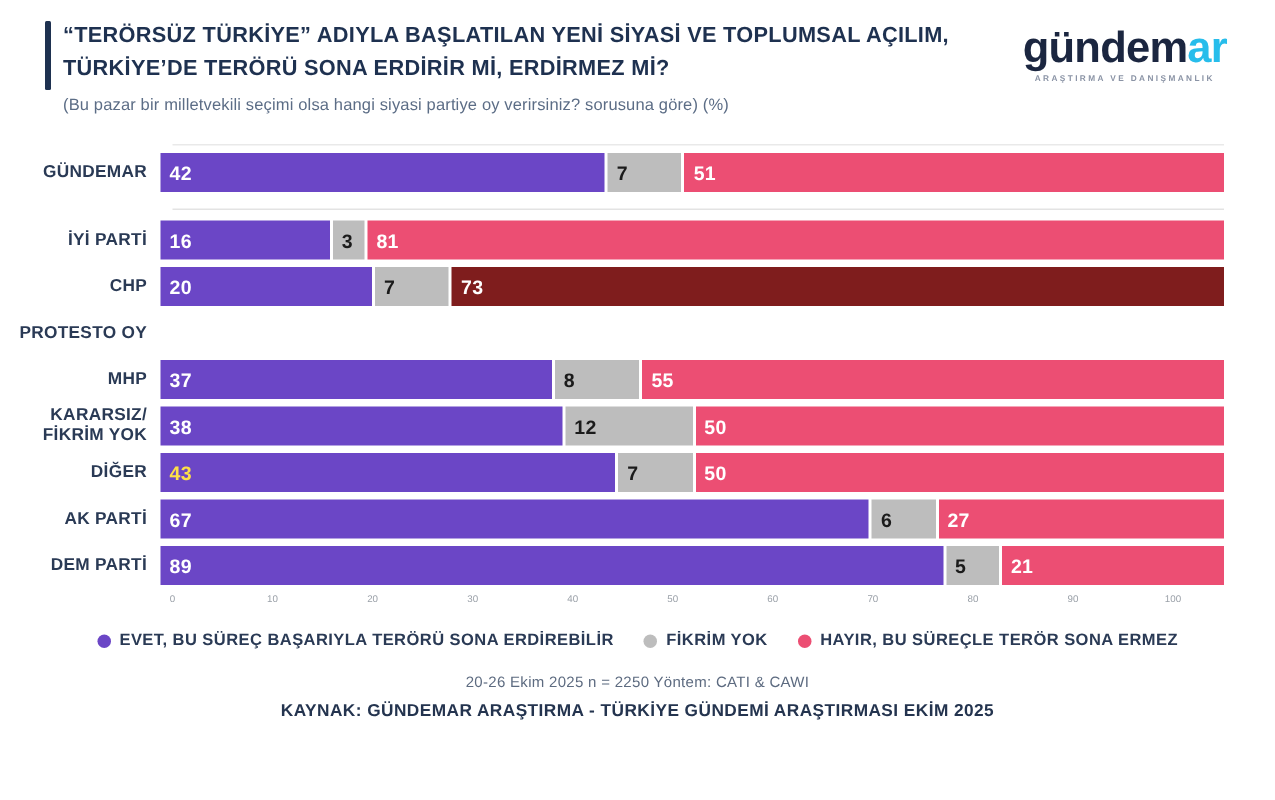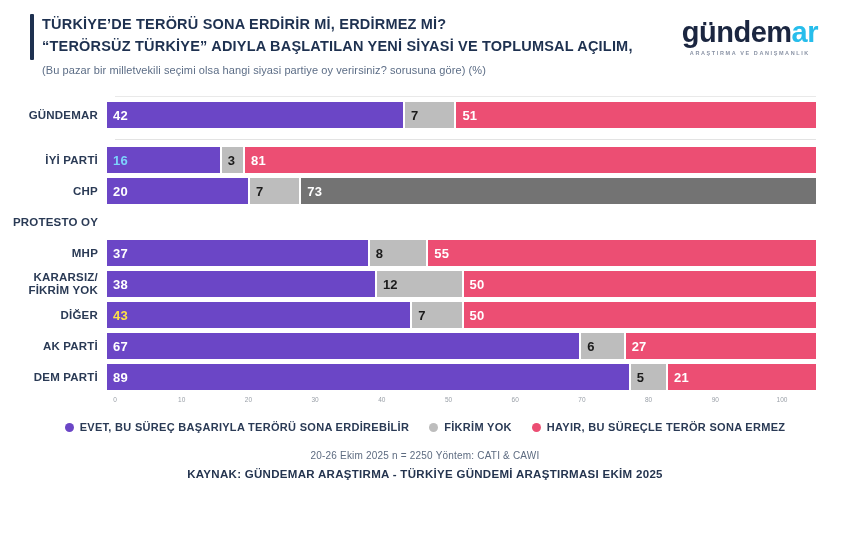--- a/index.html
+++ b/index.html
@@ -81,22 +81,22 @@
   }
 </style>
 </head>
 <body>
 
 <div id="stage">
 
   <div class="header">
     <div class="accent-bar"></div>
     <div class="title-block">
+      <div class="title-line">“TERÖRSÜZ TÜRKİYE” ADIYLA BAŞLATILAN YENİ SİYASİ VE TOPLUMSAL AÇILIM,</div>
       <div class="title-line">TÜRKİYE’DE TERÖRÜ SONA ERDİRİR Mİ, ERDİRMEZ Mİ?</div>
-      <div class="title-line">“TERÖRSÜZ TÜRKİYE” ADIYLA BAŞLATILAN YENİ SİYASİ VE TOPLUMSAL AÇILIM,</div>
     </div>
     <div class="subtitle">(Bu pazar bir milletvekili seçimi olsa hangi siyasi partiye oy verirsiniz? sorusuna göre) (%)</div>
     <div class="logo">
       <div class="logo-word"><span class="logo-primary">gündem</span><span class="logo-accent">ar</span></div>
       <div class="logo-tagline">ARAŞTIRMA VE DANIŞMANLIK</div>
     </div>
   </div>
 
   <div class="chart">
     <div class="chart-topline"></div>
@@ -113,40 +113,40 @@
             <div class="seg" style="background: rgb(236, 78, 115); flex-grow: 51; flex-basis: 0px;">
               <span class="seg-val" style="color: rgb(255, 255, 255);">51</span>
             </div>
           </div>
         </div>
         <div class="row-divider"></div>
         <div class="row">
           <div class="row-label">İYİ PARTİ</div>
           <div class="track">
             <div class="seg" style="background: rgb(107, 70, 198); flex-grow: 16; flex-basis: 0px;">
-              <span class="seg-val" style="color: #7dd3fc;">16</span>
+              <span class="seg-val" style="color: #ffffff;">16</span>
             </div>
             <div class="seg" style="background: rgb(189, 189, 189); flex-grow: 3; flex-basis: 0px;">
               <span class="seg-val" style="color: rgb(27, 27, 27);">3</span>
             </div>
             <div class="seg" style="background: rgb(236, 78, 115); flex-grow: 81; flex-basis: 0px;">
               <span class="seg-val" style="color: rgb(255, 255, 255);">81</span>
             </div>
           </div>
         </div>
         <div class="row">
           <div class="row-label">CHP</div>
           <div class="track">
             <div class="seg" style="background: rgb(107, 70, 198); flex-grow: 20; flex-basis: 0px;">
               <span class="seg-val" style="color: rgb(255, 255, 255);">20</span>
             </div>
             <div class="seg" style="background: rgb(189, 189, 189); flex-grow: 7; flex-basis: 0px;">
               <span class="seg-val" style="color: rgb(27, 27, 27);">7</span>
             </div>
-            <div class="seg" style="background: #737373; flex-grow: 73; flex-basis: 0px;">
+            <div class="seg" style="background: #7f1d1d; flex-grow: 73; flex-basis: 0px;">
               <span class="seg-val" style="color: rgb(255, 255, 255);">73</span>
             </div>
           </div>
         </div>
         <div class="row">
           <div class="row-label">PROTESTO OY</div>
         </div>
         <div class="row">
           <div class="row-label">MHP</div>
           <div class="track">

